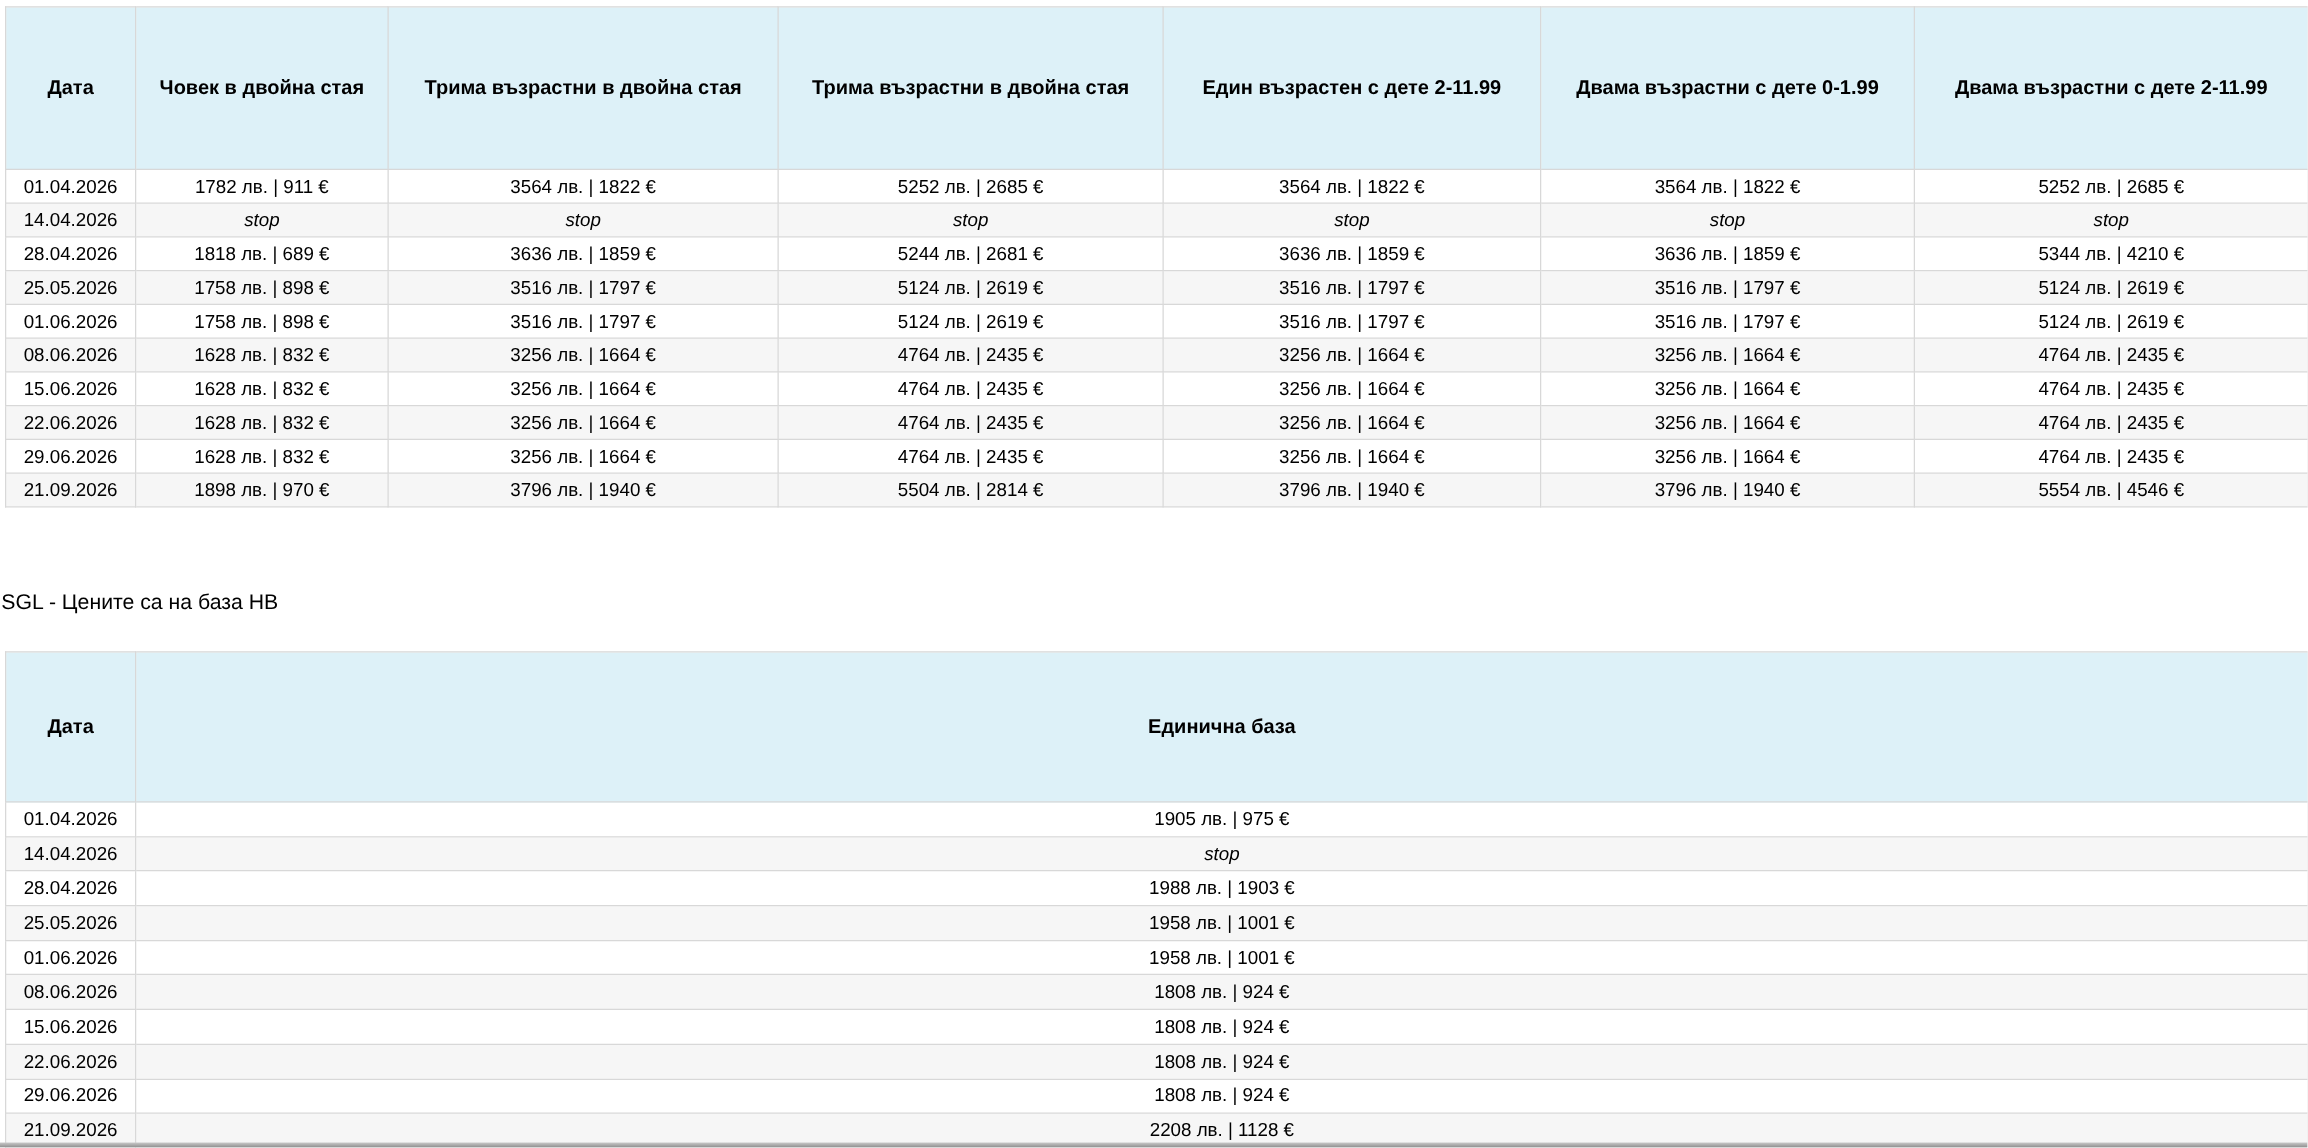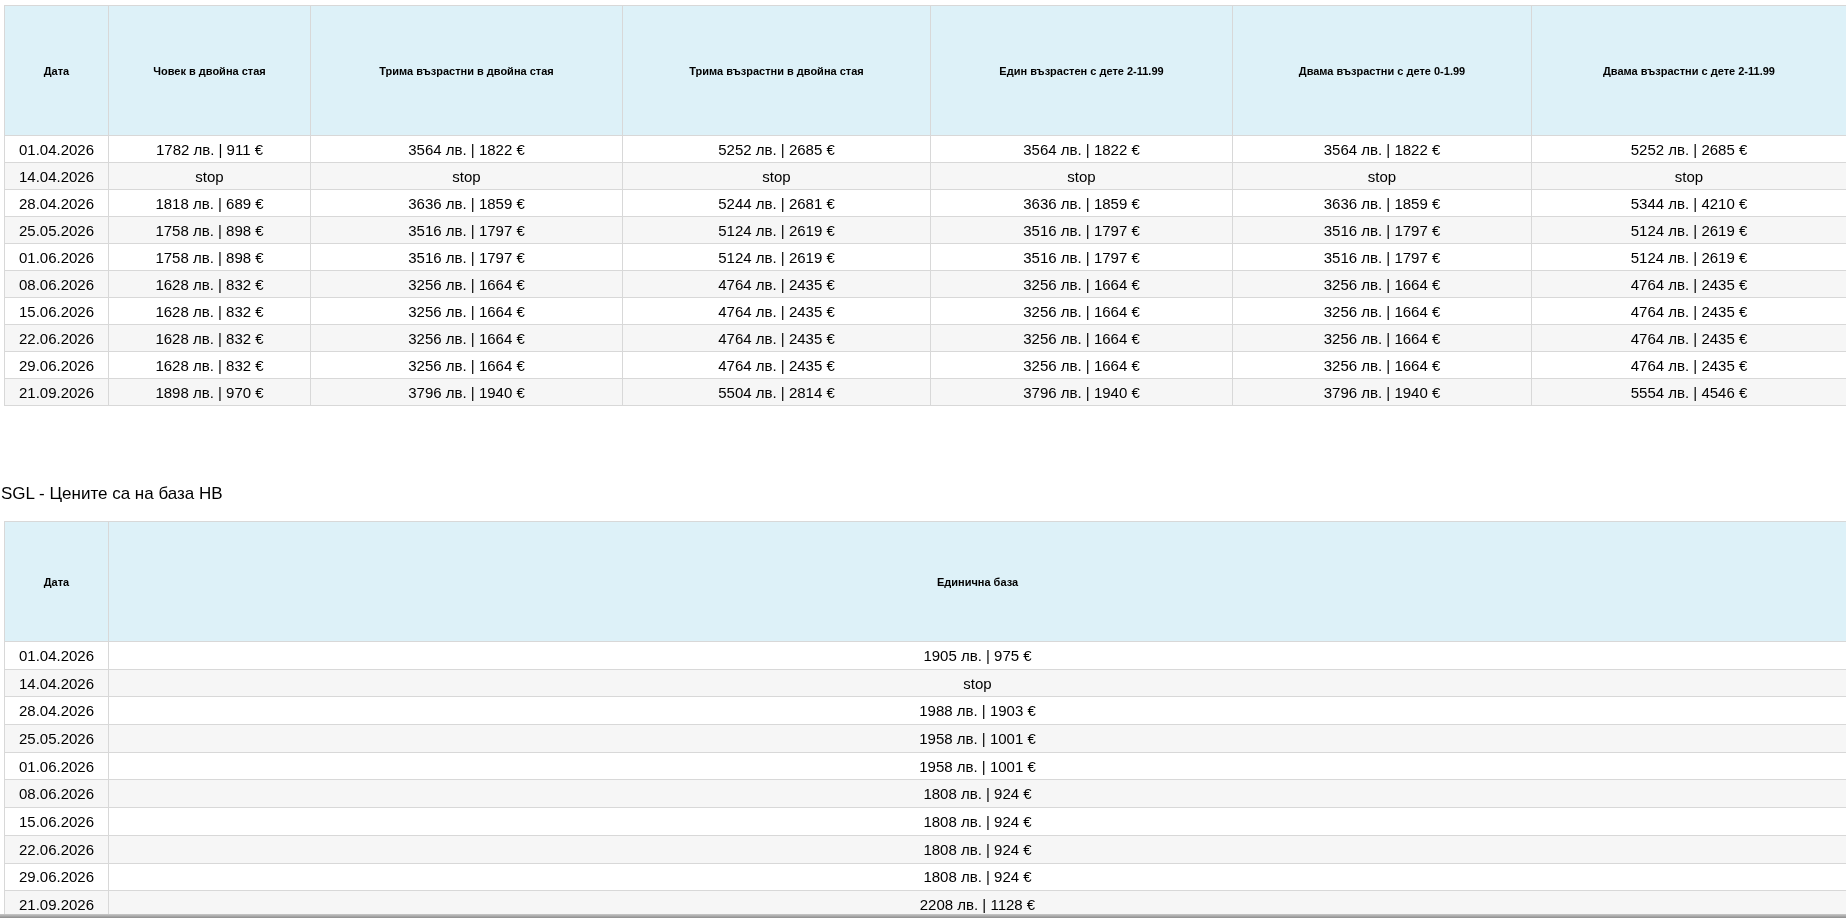--- a/index.html
+++ b/index.html
@@ -15,35 +15,35 @@
     position:relative;
   }
   .price-table{
     border-collapse:collapse;table-layout:fixed;
     position:absolute;left:4px;width:1842px;background:#fff;
   }
   .t1{top:5px;}
   .t2{top:521px;}
   .price-table th{
     background:var(--header-bg);
-    font-weight:bold;font-size:11px;text-align:center;vertical-align:middle;
+    font-weight:bold;font-size:16px;text-align:center;vertical-align:middle;
     border:1px solid var(--border);padding:0 6px;
   }
   .t1 th{height:129px;}
   .t2 th{height:119px;}
   .price-table td{
     font-size:15px;text-align:center;vertical-align:middle;
     border:1px solid var(--border);padding:0;height:26px;
     white-space:nowrap;overflow:hidden;
   }
   .t2 td{height:26.7px;}
   .price-table tbody tr:nth-child(even){background:var(--stripe-bg);}
-  .price-table td.stop{margin-top:48px;}
+  .price-table td.stop{font-style:italic;margin-top:48px;}
   .note{
-    position:absolute;left:1px;top:484px;
+    position:absolute;left:1px;top:472px;
     font-size:17px;color:#000;
   }
   .bottom-edge{
     position:absolute;left:0;bottom:0;width:1846px;height:4px;
     background:linear-gradient(#c9c9c9,#8d8d8d);
   }
 </style>
 </head>
 <body>
 

